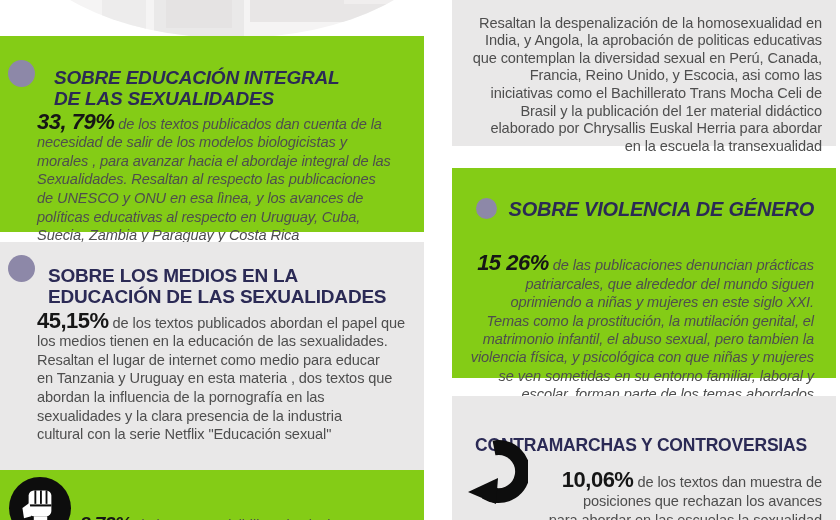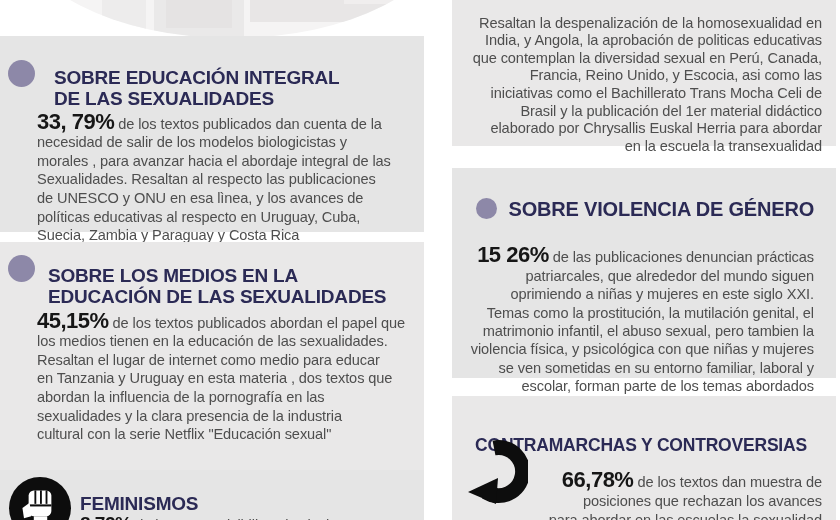--- a/index.html
+++ b/index.html
@@ -2,21 +2,21 @@
 <html><head>
 <meta charset="utf-8">
 <style>
   html,body{margin:0;padding:0;background:#ffffff;}
   #canvas{
     position:relative;width:840px;height:520px;overflow:hidden;
     background:#ffffff;font-family:"Liberation Sans",sans-serif;
     -webkit-font-smoothing:antialiased;
   }
   .box{position:absolute;box-sizing:border-box;}
-  .bg-lavender{background:#e5e5e5;}
+  .bg-lavender{background:#84cc16;font-style:italic;}
   .bg-gray{background:#e9e8e8;}
 
   .bullet{
     position:absolute;border-radius:50%;background:#8d88a8;
     width:27px;height:27px;
   }
   .bullet-inline{
     display:inline-block;vertical-align:middle;border-radius:50%;
     background:#8d88a8;width:21px;height:21px;margin-right:12px;
     position:relative;top:-2px;
@@ -55,21 +55,21 @@
   #fist-icon{position:absolute;left:9px;top:7px;width:62px;height:62px;}
 
   
   #sec-diversidad{left:452px;top:-50px;width:384px;height:196px;
     padding:50px 14px 0 8px;}
   #sec-diversidad .para{line-height:17.6px;}
 
   
   #sec-violencia{left:452px;top:168px;width:384px;height:210px;
     padding:14px 22px 0 8px;}
-  #sec-violencia .para{margin-top:9px;line-height:18.4px;margin-left:-14px;}
+  #sec-violencia .para{margin-top:17px;line-height:18.4px;margin-left:-14px;}
 
   
   #sec-contramarchas{left:452px;top:396px;width:384px;height:150px;
     padding:24px 14px 0 8px;}
   #sec-contramarchas .heading{font-size:17.5px;letter-spacing:-0.2px;}
   #sec-contramarchas .para{margin-top:5px;line-height:19px;margin-left:-34px;}
   #undo-arrow-icon{position:absolute;left:12px;top:42px;width:64px;height:70px;}
 
   
   #hero-photo{position:absolute;left:14px;top:-176px;width:436px;height:224px;}
@@ -127,21 +127,20 @@
       <circle cx="30" cy="30" r="30" fill="#0d0d0d"></circle>
       <rect x="19" y="13" width="22" height="25" rx="5" fill="#ffffff"></rect>
       <rect x="24.6" y="13" width="1.8" height="13" fill="#0d0d0d"></rect>
       <rect x="30" y="13" width="1.8" height="13" fill="#0d0d0d"></rect>
       <rect x="35.4" y="13" width="1.8" height="13" fill="#0d0d0d"></rect>
       <rect x="19" y="26.5" width="22" height="2" fill="#0d0d0d"></rect>
       <polygon points="13,30 20,25 21.5,38 14.5,40" fill="#ffffff"></polygon>
       <rect x="24" y="38" width="13" height="16" fill="#ffffff"></rect>
       <rect x="22" y="36" width="17" height="3" fill="#0d0d0d" opacity="0.0"></rect>
     </svg>
-    <h2 class="heading">FEMINISMOS</h2>
     <p class="para"><span class="stat">8,72%</span><span> de los textos visibilizan las luchas
 feministas por la emancipación de niñas y mujeres</span></p>
   </section>
 
   <section id="sec-diversidad" class="box bg-gray align-right">
     <p class="para">Resaltan la despenalización de la homosexualidad en
 India, y Angola, la aprobación de politicas educativas
 que contemplan la diversidad sexual en Perú, Canada,
 Francia,  Reino Unido, y Escocia, asi como las
 iniciativas como el Bachillerato Trans Mocha Celi de
@@ -161,19 +160,19 @@
 se ven sometidas en su entorno familiar, laboral y
 escolar, forman parte de los temas abordados</span></p>
   </section>
 
   <section id="sec-contramarchas" class="box bg-gray">
     <h2 class="heading align-center">CONTRAMARCHAS Y CONTROVERSIAS</h2>
     <svg id="undo-arrow-icon" viewBox="0 0 64 70" aria-hidden="true">
       <path d="M 30 10 A 24 24 0 1 1 22 54" fill="none" stroke="#0d0d0d" stroke-width="15" stroke-linecap="butt"></path>
       <polygon points="4,54 34,40 32,66" fill="#0d0d0d"></polygon>
     </svg>
-    <p class="para align-right"><span class="stat">66,78%</span><span> de los textos  dan muestra de
+    <p class="para align-right"><span class="stat">10,06%</span><span> de los textos  dan muestra de
 posiciones  que rechazan los avances
 para abordar en las escuelas la sexualidad
 como otra dimensión más de vida del ser humano.</span></p>
   </section>
 
 </div>
 
 </body></html>

